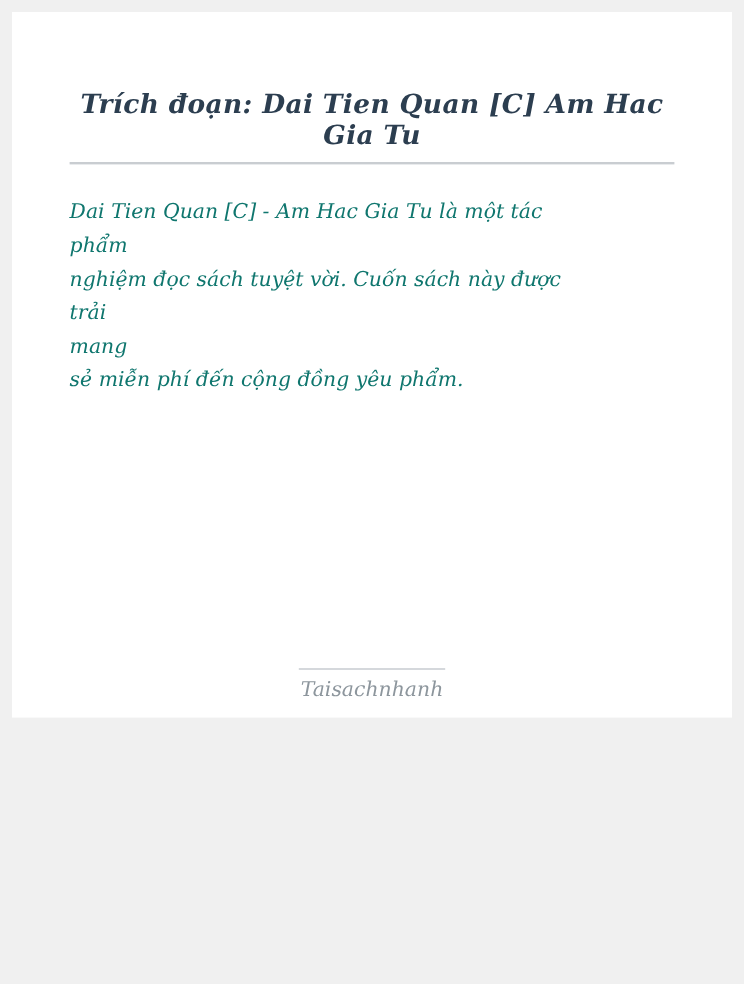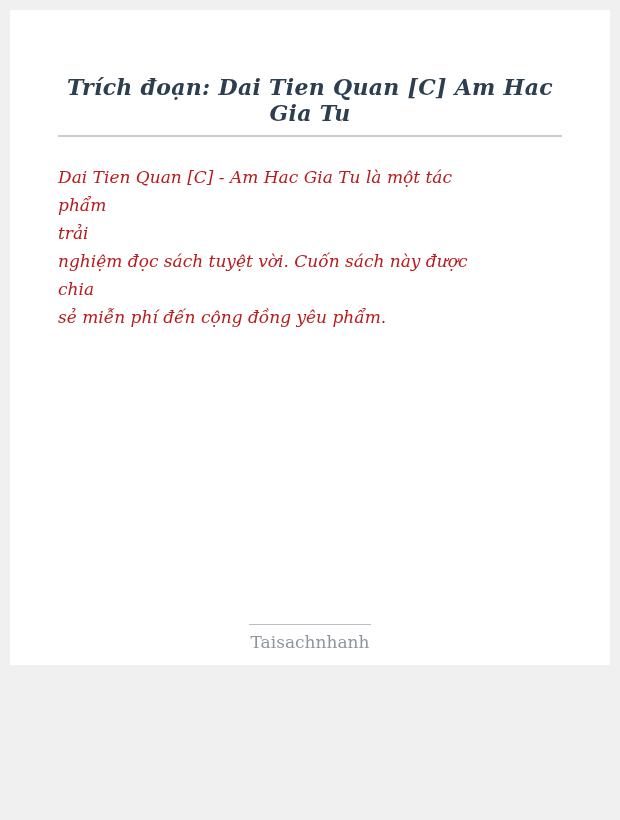--- a/index.html
+++ b/index.html
@@ -8,21 +8,21 @@
     height: 820px;
     background: #f0f0f0;
     font-family: "DejaVu Serif", serif;
     overflow: hidden;
   }
   .sheet {
     position: absolute;
     left: 10px;
     top: 10px;
     width: 600px;
-    height: 655px;
+    height: 588px;
     background: #ffffff;
     padding: 0 48px;
   }
   .page-title {
     margin-top: 64px;
     text-align: center;
     font-style: italic;
     font-weight: bold;
     font-size: 22px;
     line-height: 26px;
@@ -33,56 +33,57 @@
     margin-top: 9px;
     border: none;
     border-top: 2px solid #c9cdd1;
     width: 100%;
   }
   .excerpt {
     margin-top: 26px;
     font-style: italic;
     font-size: 17px;
     line-height: 28px;
-    color: #b91c1c;
+    color: #0f766e;
   }
   .excerpt-line { white-space: pre; }
   .footer {
     position: absolute;
     left: 0;
     bottom: 13px;
     width: 100%;
     text-align: center;
   }
   .footer-divider {
     border: none;
     border-top: 1px solid #b9bfc5;
     width: 122px;
     margin: 0 auto 7px auto;
   }
   .footer-brand {
+    font-style: italic;
     font-size: 17px;
     color: #8d969d;
   }
 </style>
 </head>
 <body>
 
 <div class="sheet">
 
   <h1 class="page-title">Trích đoạn: Dai Tien Quan [C] Am Hac Gia Tu</h1>
 
   <hr class="title-divider">
 
   <div class="excerpt">
     <div class="excerpt-line">Dai Tien Quan [C] - Am Hac Gia Tu là một tác</div>
     <div class="excerpt-line">phẩm</div>
+    <div class="excerpt-line">nghiệm đọc sách tuyệt vời. Cuốn sách này được</div>
     <div class="excerpt-line">trải</div>
-    <div class="excerpt-line">nghiệm đọc sách tuyệt vời. Cuốn sách này được</div>
-    <div class="excerpt-line">chia</div>
+    <div class="excerpt-line">mang</div>
     <div class="excerpt-line">sẻ miễn phí đến cộng đồng yêu phẩm.</div>
   </div>
 
   <div class="footer">
     <hr class="footer-divider">
     <div class="footer-brand">Taisachnhanh</div>
   </div>
 
 </div>
 

